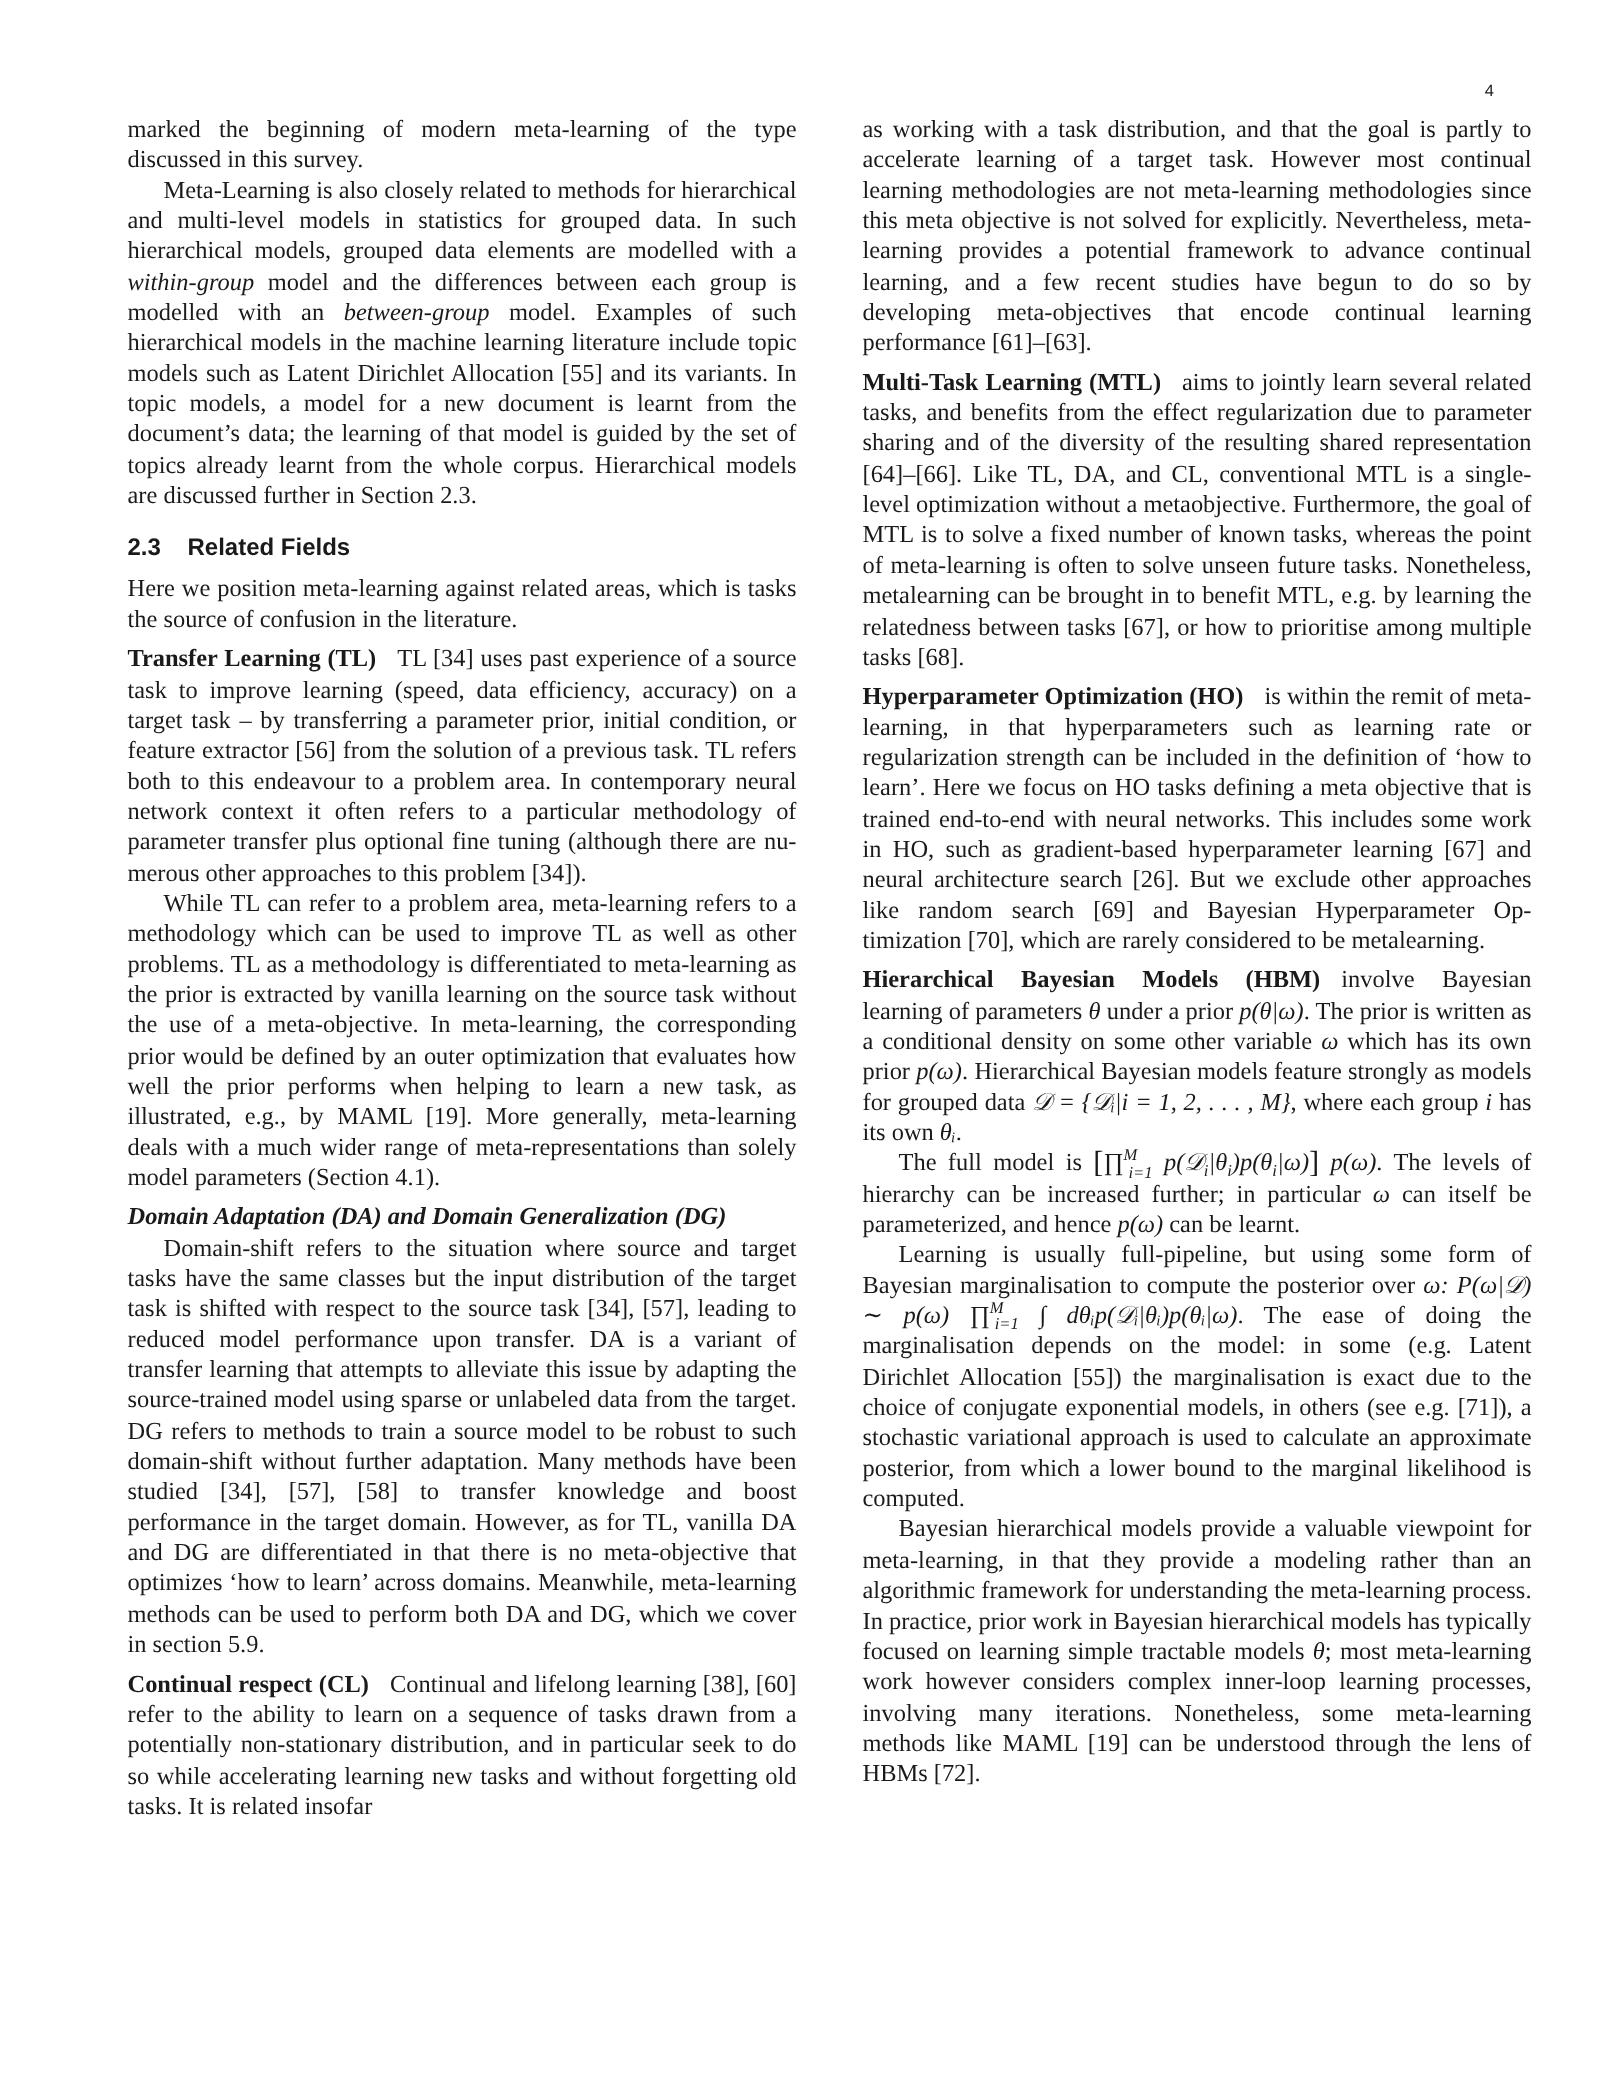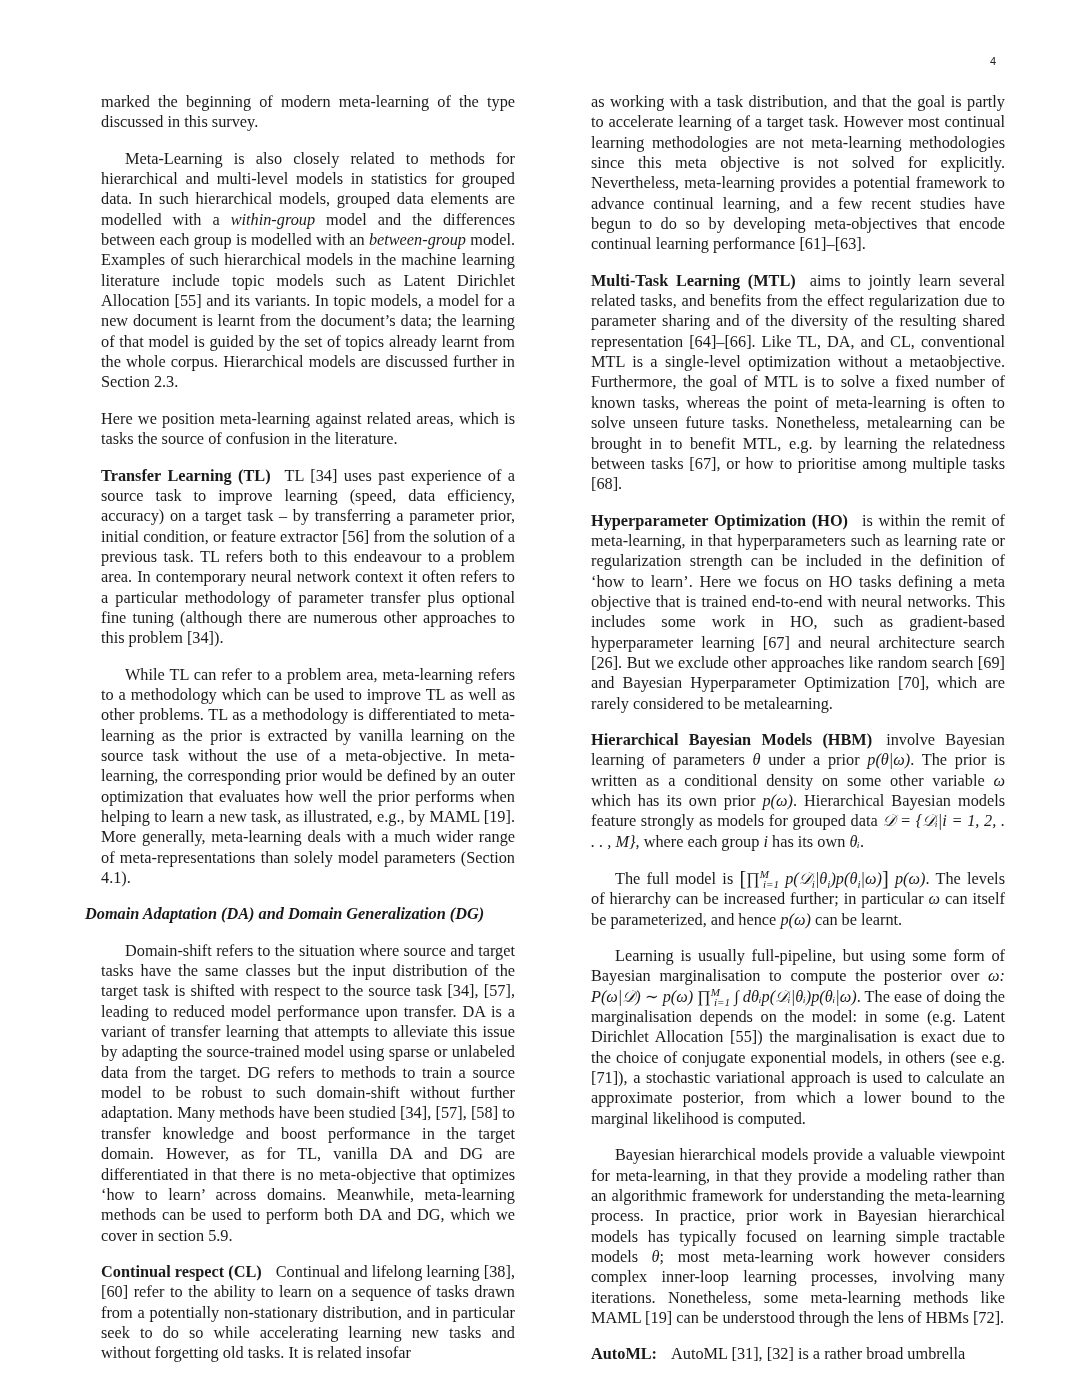--- a/index.html
+++ b/index.html
@@ -12,21 +12,21 @@
     position: absolute; top: 55px; left: 980px; width: 16px; text-align: right;
     font-family: "Liberation Sans", "DejaVu Sans", sans-serif; font-size: 11px; color: #222;
   }
   .col {
     position: absolute; top: 76px; width: 446px;
     font-size: 16.3px; line-height: 20.35px; text-align: justify;
     hyphens: manual;
   }
   .col.left { left: 85px; }
   .col.right { left: 575px; }
-  p { margin: 16px; }
+  p { margin: 0; }
   p.indent { text-indent: 24px; }
   .para-gap { margin-top: 6px; }
   .run-head { font-weight: bold; }
   .run-head + .sp { display: inline-block; width: 14px; }
   .section-heading {
     font-family: "Liberation Sans", "DejaVu Sans", sans-serif; font-weight: bold;
     font-size: 16px; margin: 16px 0 6px 0; line-height: 20px;
   }
   .section-heading .num { display: inline-block; width: 40px; }
   .subhead-block { font-weight: bold; margin-top: 6px; font-style: italic; }
@@ -39,20 +39,21 @@
 </head>
 <body>
 
 <div class="page-number">4</div>
 
 <div class="col left">
   <p>marked the beginning of modern meta-learning of the type discussed in this survey.</p>
 
   <p class="indent"><span>Meta-Learning is also closely related to methods for hierarchical and multi-level models in statistics for grouped data. In such hierarchical models, grouped data elements are modelled with a </span><em>within-group</em><span> model and the differences between each group is modelled with an </span><em>between-group</em><span> model. Examples of such hierarchical models in the machine learning literature include topic models such as Latent Dirichlet Allocation [55] and its variants. In topic models, a model for a new document is learnt from the document’s data; the learning of that model is guided by the set of topics already learnt from the whole corpus. Hierarchical models are discussed further in Section 2.3.</span></p>
 
+  <div class="section-heading"><span class="num">2.3</span><span>Related Fields</span></div>
 
   <p>Here we position meta-learning against related areas, which is tasks the source of confusion in the literature.</p>
 
   <p class="para-gap"><span class="run-head">Transfer Learning (TL)</span><span class="sp"></span><span>TL [34] uses past experience of a source task to improve learning (speed, data efficiency, accuracy) on a target task – by transferring a parameter prior, initial condition, or feature extractor [56] from the solution of a previous task. TL refers both to this endeavour to a problem area. In contemporary neural network context it often refers to a particular methodology of parameter transfer plus optional fine tuning (although there are nu­merous other approaches to this problem [34]).</span></p>
 
   <p class="indent">While TL can refer to a problem area, meta-learning refers to a methodology which can be used to improve TL as well as other problems. TL as a methodology is differentiated to meta-learning as the prior is extracted by vanilla learning on the source task without the use of a meta-objective. In meta-learning, the corresponding prior would be defined by an outer optimization that evaluates how well the prior performs when helping to learn a new task, as illustrated, e.g., by MAML [19]. More generally, meta-learning deals with a much wider range of meta-representations than solely model parameters (Section 4.1).</p>
 
   <div class="subhead-block">Domain Adaptation (DA) and Domain Generalization (DG)</div>
   <p class="indent">Domain-shift refers to the situation where source and target tasks have the same classes but the input distribution of the target task is shifted with respect to the source task [34], [57], leading to reduced model performance upon transfer. DA is a variant of transfer learning that attempts to alleviate this issue by adapting the source-trained model using sparse or unlabeled data from the target. DG refers to methods to train a source model to be robust to such domain-shift without further adaptation. Many methods have been studied [34], [57], [58] to transfer knowledge and boost performance in the target domain. However, as for TL, vanilla DA and DG are differentiated in that there is no meta-objective that optimizes ‘how to learn’ across domains. Meanwhile, meta-learning methods can be used to perform both DA and DG, which we cover in section 5.9.</p>
 
@@ -67,14 +68,13 @@
   <p class="para-gap"><span class="run-head">Hyperparameter Optimization (HO)</span><span class="sp"></span><span>is within the remit of meta-learning, in that hyperparameters such as learn­ing rate or regularization strength can be included in the definition of ‘how to learn’. Here we focus on HO tasks defining a meta objective that is trained end-to-end with neural networks. This includes some work in HO, such as gradient-based hyperparameter learning [67] and neural architecture search [26]. But we exclude other approaches like random search [69] and Bayesian Hyperparameter Op­timization [70], which are rarely considered to be meta­learning.</span></p>
 
   <p class="para-gap"><span class="run-head">Hierarchical Bayesian Models (HBM)</span><span class="sp"></span><span>involve Bayesian learning of parameters </span><span class="math">θ</span><span> under a prior </span><span class="math">p(θ|ω)</span><span>. The prior is written as a conditional density on some other variable </span><span class="math">ω</span><span> which has its own prior </span><span class="math">p(ω)</span><span>. Hierarchical Bayesian models feature strongly as models for grouped data </span><span class="math">𝒟 = {𝒟ᵢ|i = 1, 2, . . . , M}</span><span>, where each group </span><span class="math">i</span><span> has its own </span><span class="math">θᵢ</span><span>.</span></p>
 
   <p class="indent"><span>The full model is </span><span class="big-bracket">[</span><span class="math"><span class="mathroman">∏</span><sup>M</sup><sub style="margin-left:-6px">i=1</sub> p(𝒟<sub>i</sub>|θ<sub>i</sub>)p(θ<sub>i</sub>|ω)</span><span class="big-bracket">]</span> <span class="math">p(ω)</span><span>. The levels of hierarchy can be increased further; in particular </span><span class="math">ω</span><span> can itself be parameterized, and hence </span><span class="math">p(ω)</span><span> can be learnt.</span></p>
 
   <p class="indent"><span>Learning is usually full-pipeline, but using some form of Bayesian marginalisation to compute the posterior over </span><span class="math">ω: P(ω|𝒟) ∼ p(ω)</span> <span class="math"><span class="mathroman">∏</span><sup>M</sup><sub style="margin-left:-6px">i=1</sub> <span>∫ dθᵢp(𝒟ᵢ|θᵢ)p(θᵢ|ω)</span></span><span>. The ease of doing the marginalisation depends on the model: in some (e.g. Latent Dirichlet Allocation [55]) the marginalisation is exact due to the choice of conjugate exponential models, in others (see e.g. [71]), a stochastic variational approach is used to calculate an approximate posterior, from which a lower bound to the marginal likelihood is computed.</span></p>
 
   <p class="indent"><span>Bayesian hierarchical models provide a valuable view­point for meta-learning, in that they provide a modeling rather than an algorithmic framework for understanding the meta-learning process. In practice, prior work in Bayesian hierarchical models has typically focused on learning sim­ple tractable models </span><span class="math">θ</span><span>; most meta-learning work however considers complex inner-loop learning processes, involving many iterations. Nonetheless, some meta-learning methods like MAML [19] can be understood through the lens of HBMs [72].</span></p>
 
-  <p class="para-gap"><span class="run-head">AutoML:</span><span class="sp"></span><span>AutoML [31], [32] is a rather broad umbrella</span></p>
 </div>
 
 </body></html>

